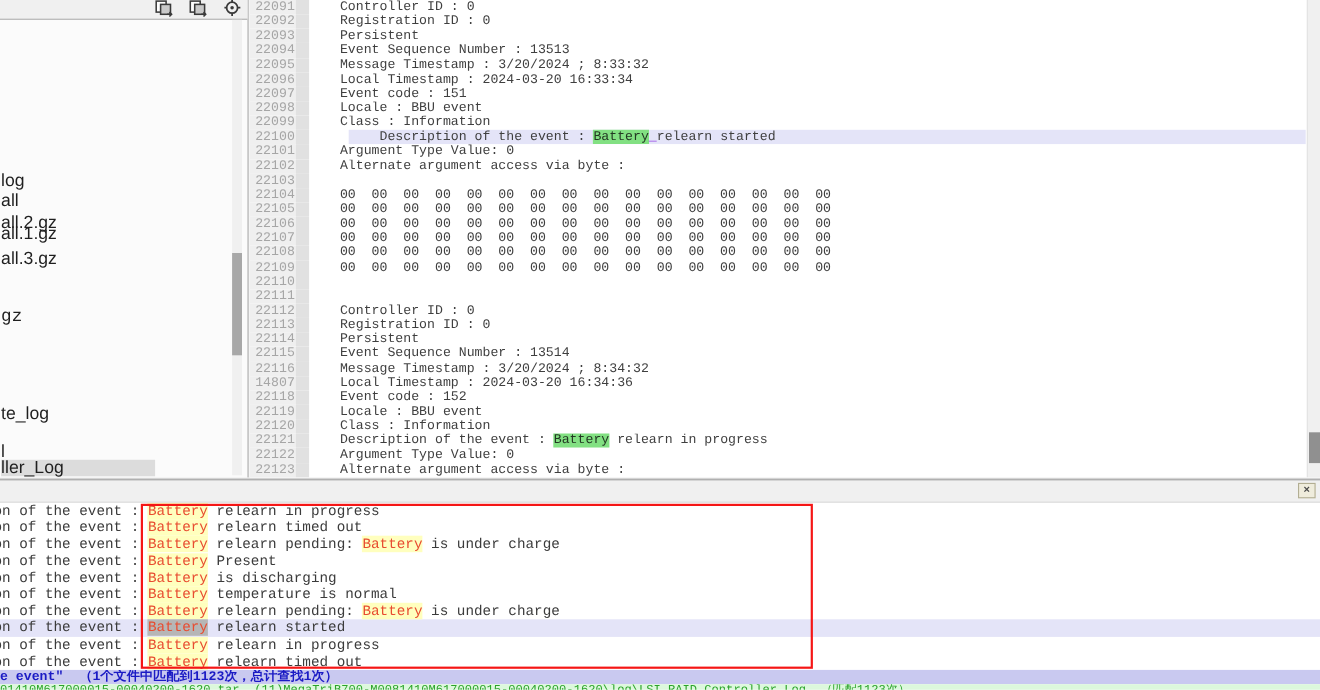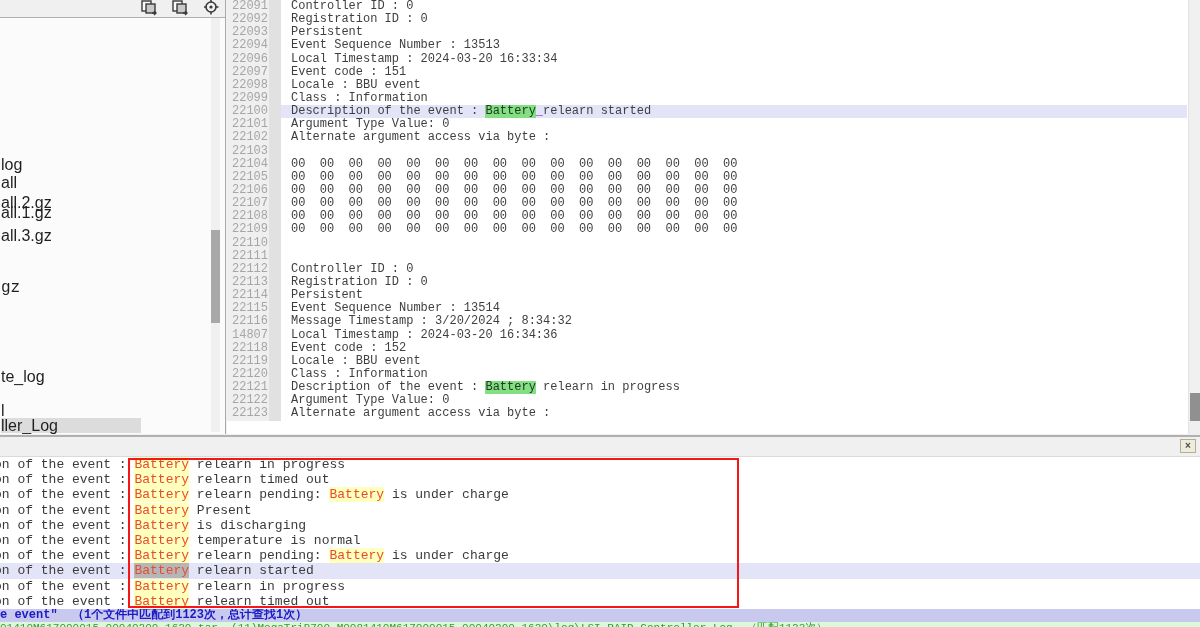--- a/index.html
+++ b/index.html
@@ -19,22 +19,22 @@
   .file-item.sel{background:#dcdcdc;width:140px;}
   #sidebar-scroll{position:absolute;left:211px;top:18px;width:9px;height:414px;background:#f0f0f0;}
   #sidebar-thumb{position:absolute;left:0;top:212px;width:9px;height:93px;background:#a8a8a8;}
 
   
   #editor{position:absolute;left:227px;top:0;width:973px;height:434px;background:#ffffff;overflow:hidden;}
   #editor-lines{position:absolute;left:0;top:0;right:13px;}
   .eline{display:flex;height:13.15px;line-height:13.15px;font-size:12px;}
   .eline .num{flex:none;width:42px;background:#efefef;color:#a6a6a6;padding-left:5px;box-sizing:border-box;}
   .eline .strip{flex:none;width:12px;background:#e1e1e1;}
-  .eline .code{flex:1;padding-left:10px;white-space:pre;color:#3f3f3f;overflow:hidden;}
-  .eline.sel .code{background:#e4e4f8;}
+  .eline .code{flex:1;padding-left:28px;white-space:pre;color:#3f3f3f;overflow:hidden;}
+  .eline.sel .code{background:#e4e4f8;margin-left:36px;}
   .hl-green{background:#82e082;color:#233823;}
   .cur{color:#8a2be2;font-weight:bold;}
   #editor-scroll{position:absolute;right:0;top:0;width:12px;height:434px;background:#f0f0f0;
                  border-left:1px solid #e3e3e3;box-sizing:border-box;}
   #editor-thumb{position:absolute;left:1px;top:393px;width:10px;height:28px;background:#909090;}
 
   
   #bottom-panel{position:absolute;left:0;top:435px;width:1200px;height:192px;background:#ffffff;
                 border-top:2px solid #b0b0b0;box-sizing:border-box;}
   #bp-header{position:absolute;left:0;top:0;right:0;height:19px;background:#f0f0f0;
@@ -114,20 +114,25 @@
         <span class="num">22093</span>
         <span class="strip"></span>
         <span class="code"><span>Persistent</span></span>
       </div>
       <div class="eline">
         <span class="num">22094</span>
         <span class="strip"></span>
         <span class="code"><span>Event Sequence Number : 13513</span></span>
       </div>
       <div class="eline">
+        <span class="num">22095</span>
+        <span class="strip"></span>
+        <span class="code"><span>Message Timestamp : 3/20/2024 ; 8:33:32</span></span>
+      </div>
+      <div class="eline">
         <span class="num">22096</span>
         <span class="strip"></span>
         <span class="code"><span>Local Timestamp : 2024-03-20 16:33:34</span></span>
       </div>
       <div class="eline">
         <span class="num">22097</span>
         <span class="strip"></span>
         <span class="code"><span>Event code : 151</span></span>
       </div>
       <div class="eline">

